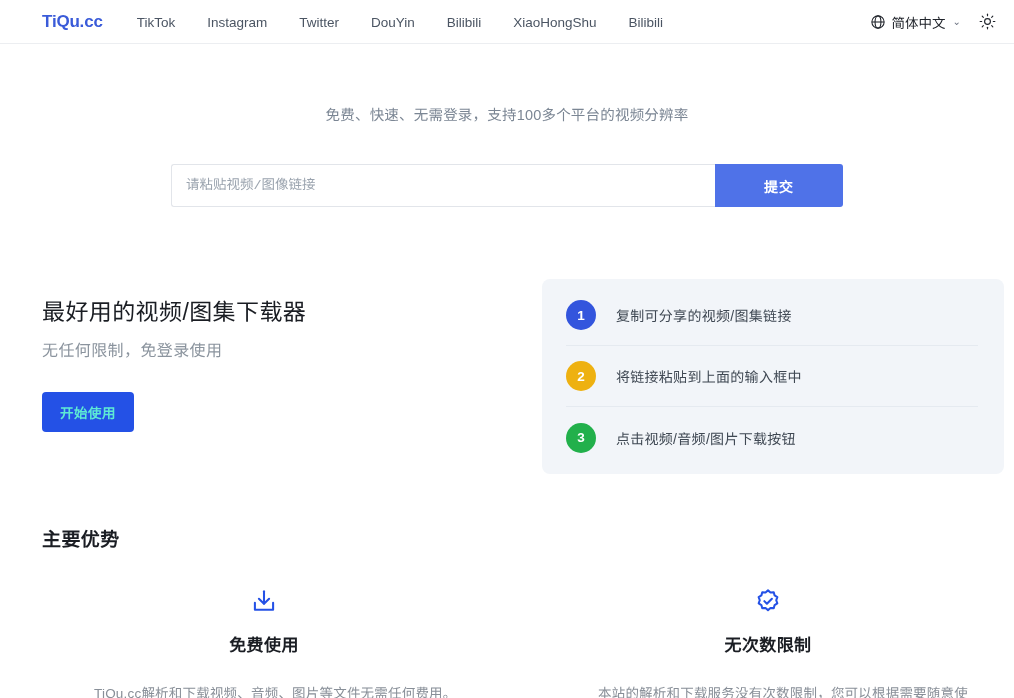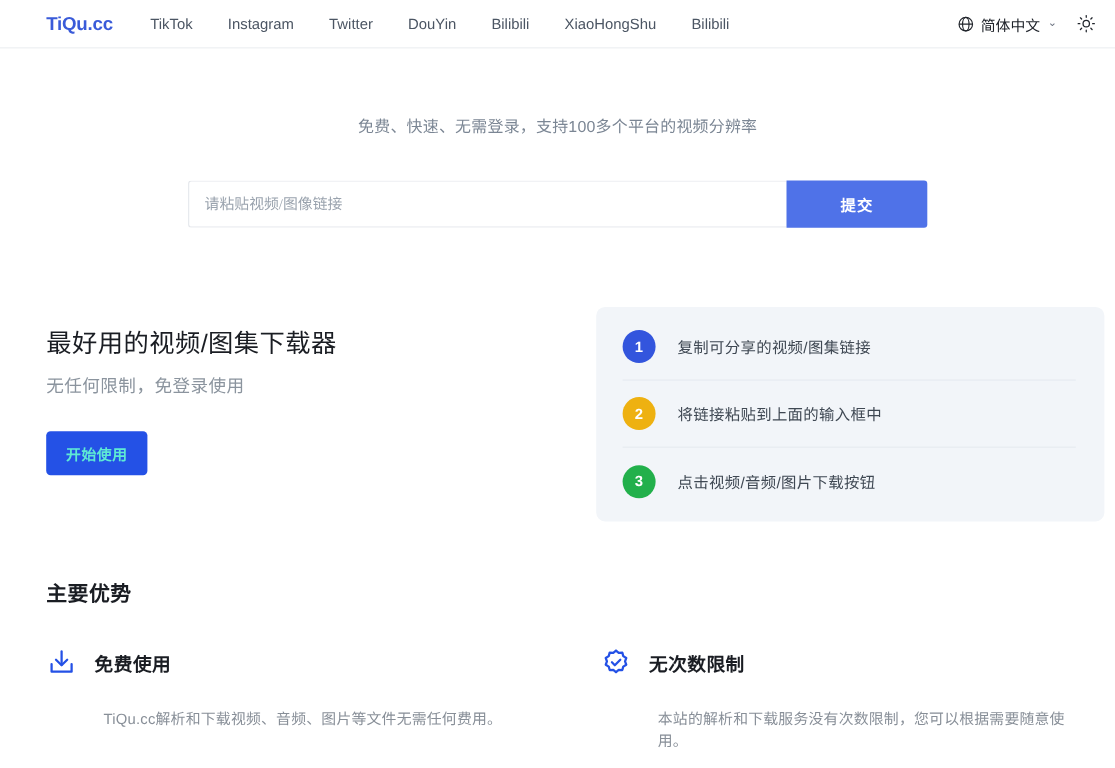--- a/index.html
+++ b/index.html
@@ -113,21 +113,21 @@
     display: flex;
   }
 
   .search-input {
     flex: 1;
     border: 1px solid #e2e5ea;
     border-right: none;
     border-radius: 3px 0 0 3px;
     padding: 11px 14px;
     font-size: 13.5px;
-    font-family: Liberation Serif, serif;
+    font-family: Liberation Mono, monospace;
     color: #1f2328;
     outline: none;
     background: #fff;
   }
 
   .search-input::placeholder { color: #9aa3ae; }
 
   .submit-btn {
     width: 128px;
     border: none;
@@ -232,20 +232,21 @@
     display: flex;
     gap: 60px;
   }
 
   .feature { width: 444px; }
 
   .feature-head {
     display: flex;
     align-items: center;
     gap: 16px;
+    flex-direction: column;
   }
 
   .feature-icon {
     width: 28px;
     height: 28px;
     flex: 0 0 28px;
     display: flex;
     align-items: center;
     justify-content: center;
   }

